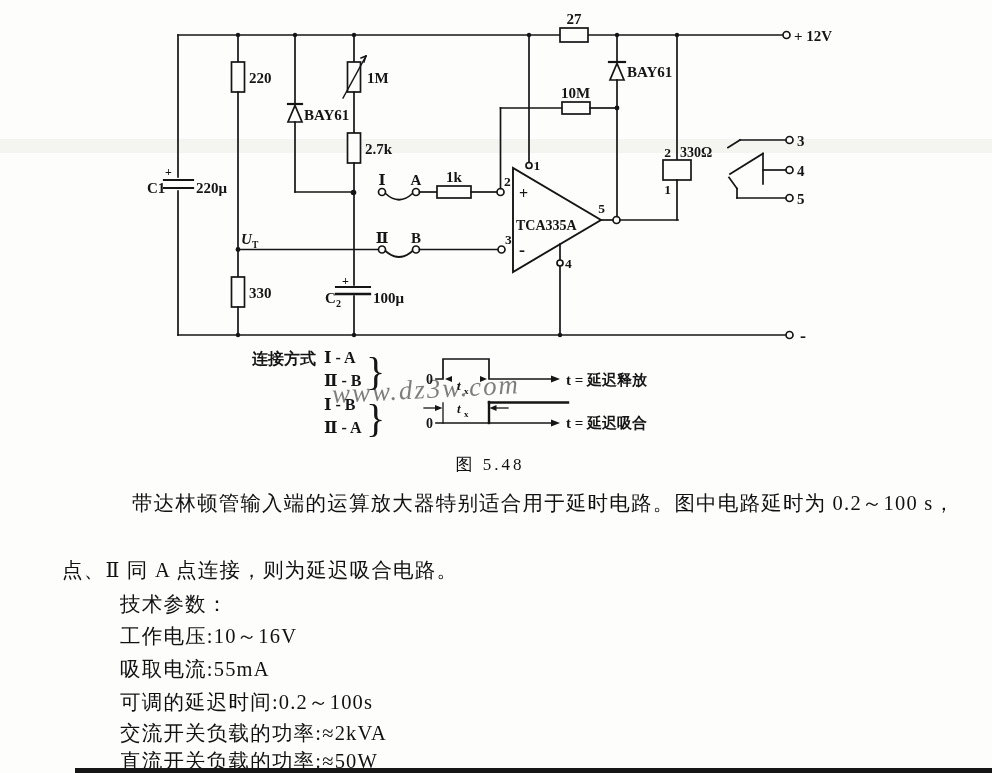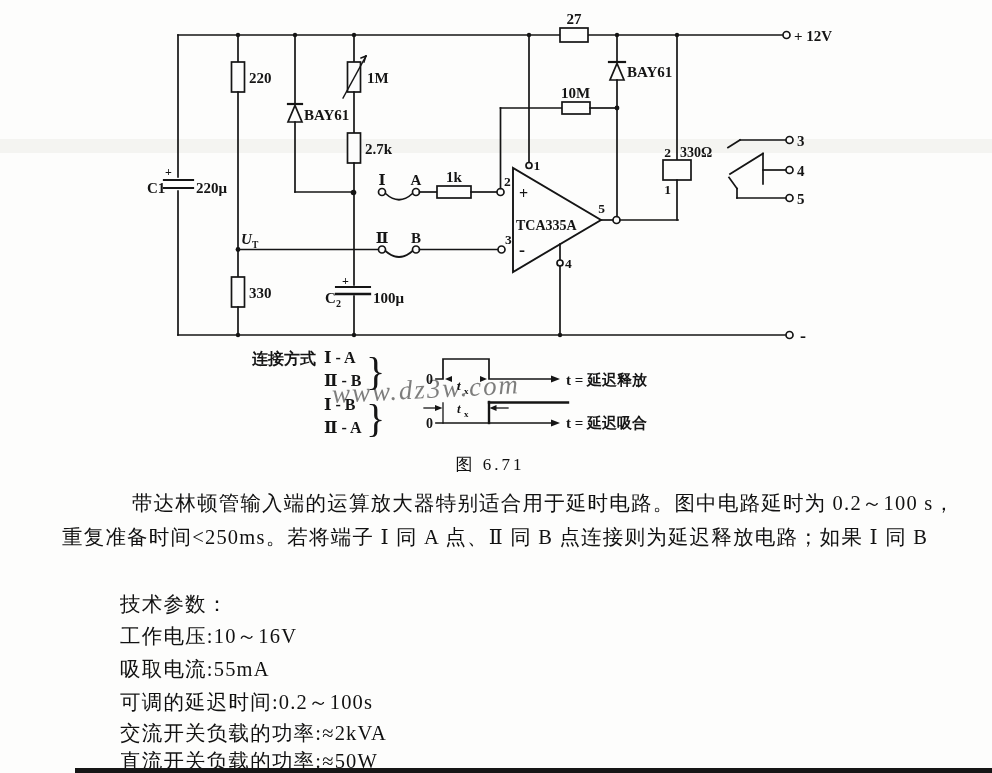--- a/index.html
+++ b/index.html
@@ -256,24 +256,24 @@
 
       <text x="433" y="428" text-anchor="end" font-size="14">0</text>
       <text x="457" y="413" font-size="13" font-style="italic">t</text>
       <text x="464" y="416.5" font-size="9">x</text>
       <text x="566" y="428" font-size="15">t = 延迟吸合</text>
     </g>
 
     <text x="332" y="399" font-size="27" font-style="italic" fill="#8f8f8f" opacity="0.55" letter-spacing="2" transform="rotate(-3 410 390)">www.dz3w.com</text>
   </svg>
 
-  <div class="caption">图 6.71</div>
+  <div class="caption">图 5.48</div>
 
   <div class="bodyline indent" style="top:489px;text-align:center;">带达林顿管输入端的运算放大器特别适合用于延时电路。图中电路延时为 0.2～100 s，</div>
-  <div class="bodyline" style="top:523px;">重复准备时间&lt;250ms。若将端子 Ⅰ 同 A 点、Ⅱ 同 B 点连接则为延迟释放电路；如果 Ⅰ 同 B</div>
+  <div class="bodyline" style="top:556px;">点、Ⅱ 同 A 点连接，则为延迟吸合电路。</div>
 
   <div class="bodyline pindent" style="top:590px;">技术参数：</div>
   <div class="bodyline pindent" style="top:622px;">工作电压:10～16V</div>
   <div class="bodyline pindent" style="top:655px;">吸取电流:55mA</div>
   <div class="bodyline pindent" style="top:688px;">可调的延迟时间:0.2～100s</div>
   <div class="bodyline pindent" style="top:719px;">交流开关负载的功率:≈2kVA</div>
   <div class="bodyline pindent" style="top:747px;">直流开关负载的功率:≈50W</div>
 
   <div class="botbar"></div>
 </div>

